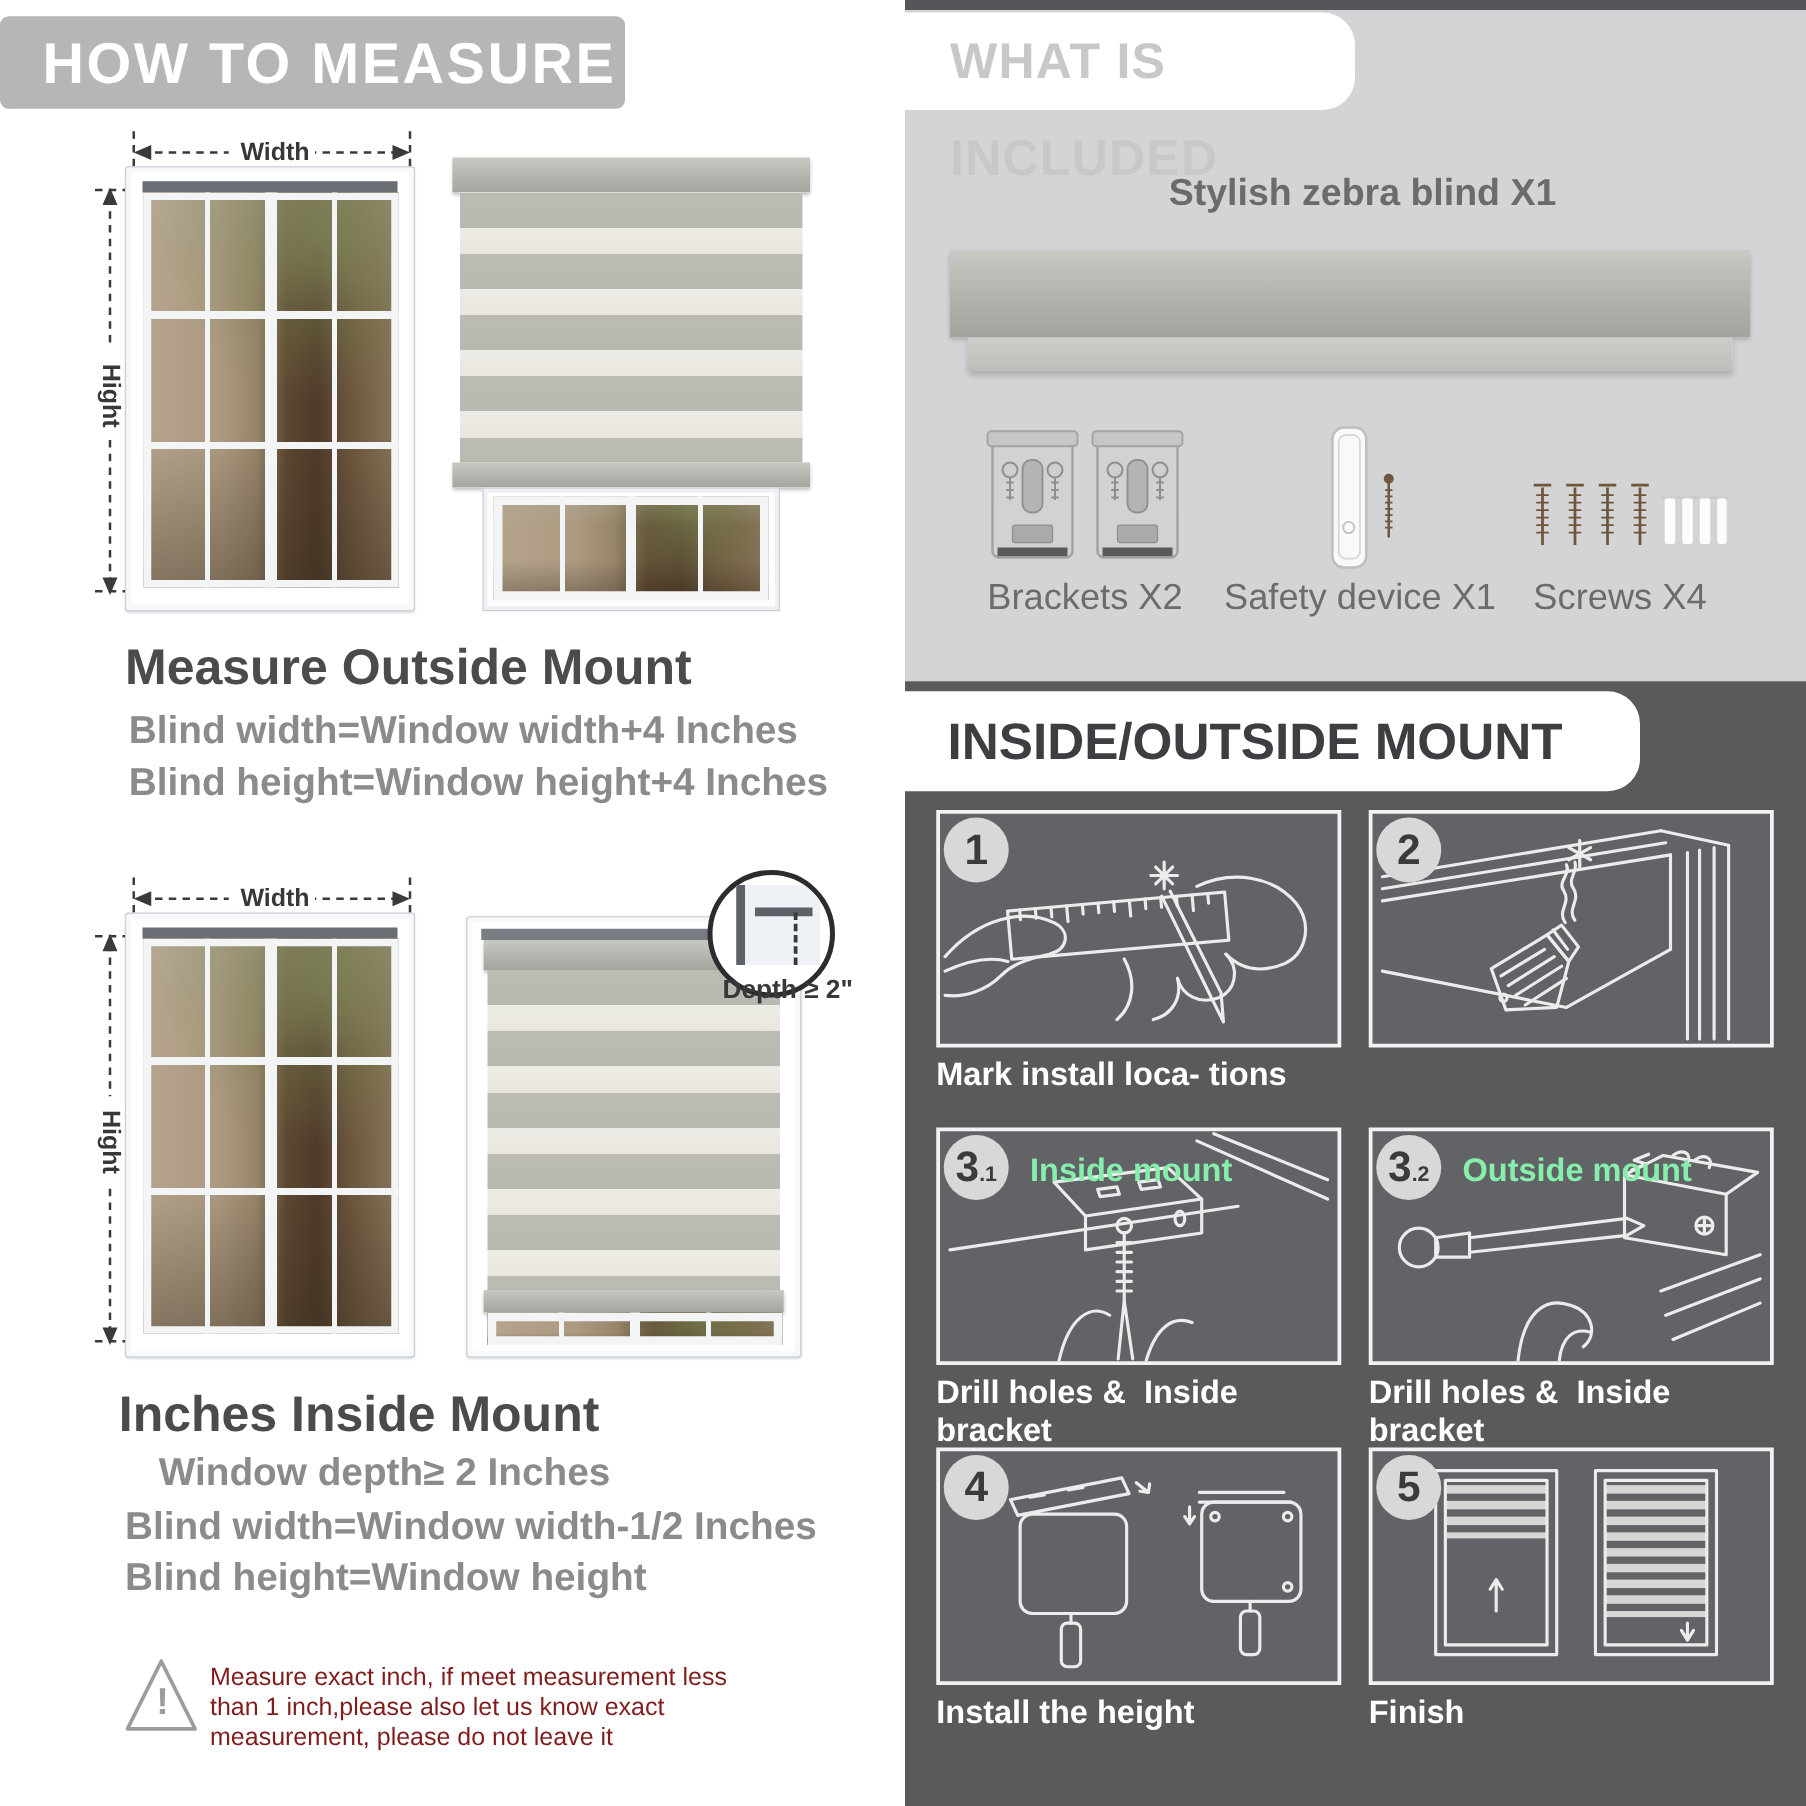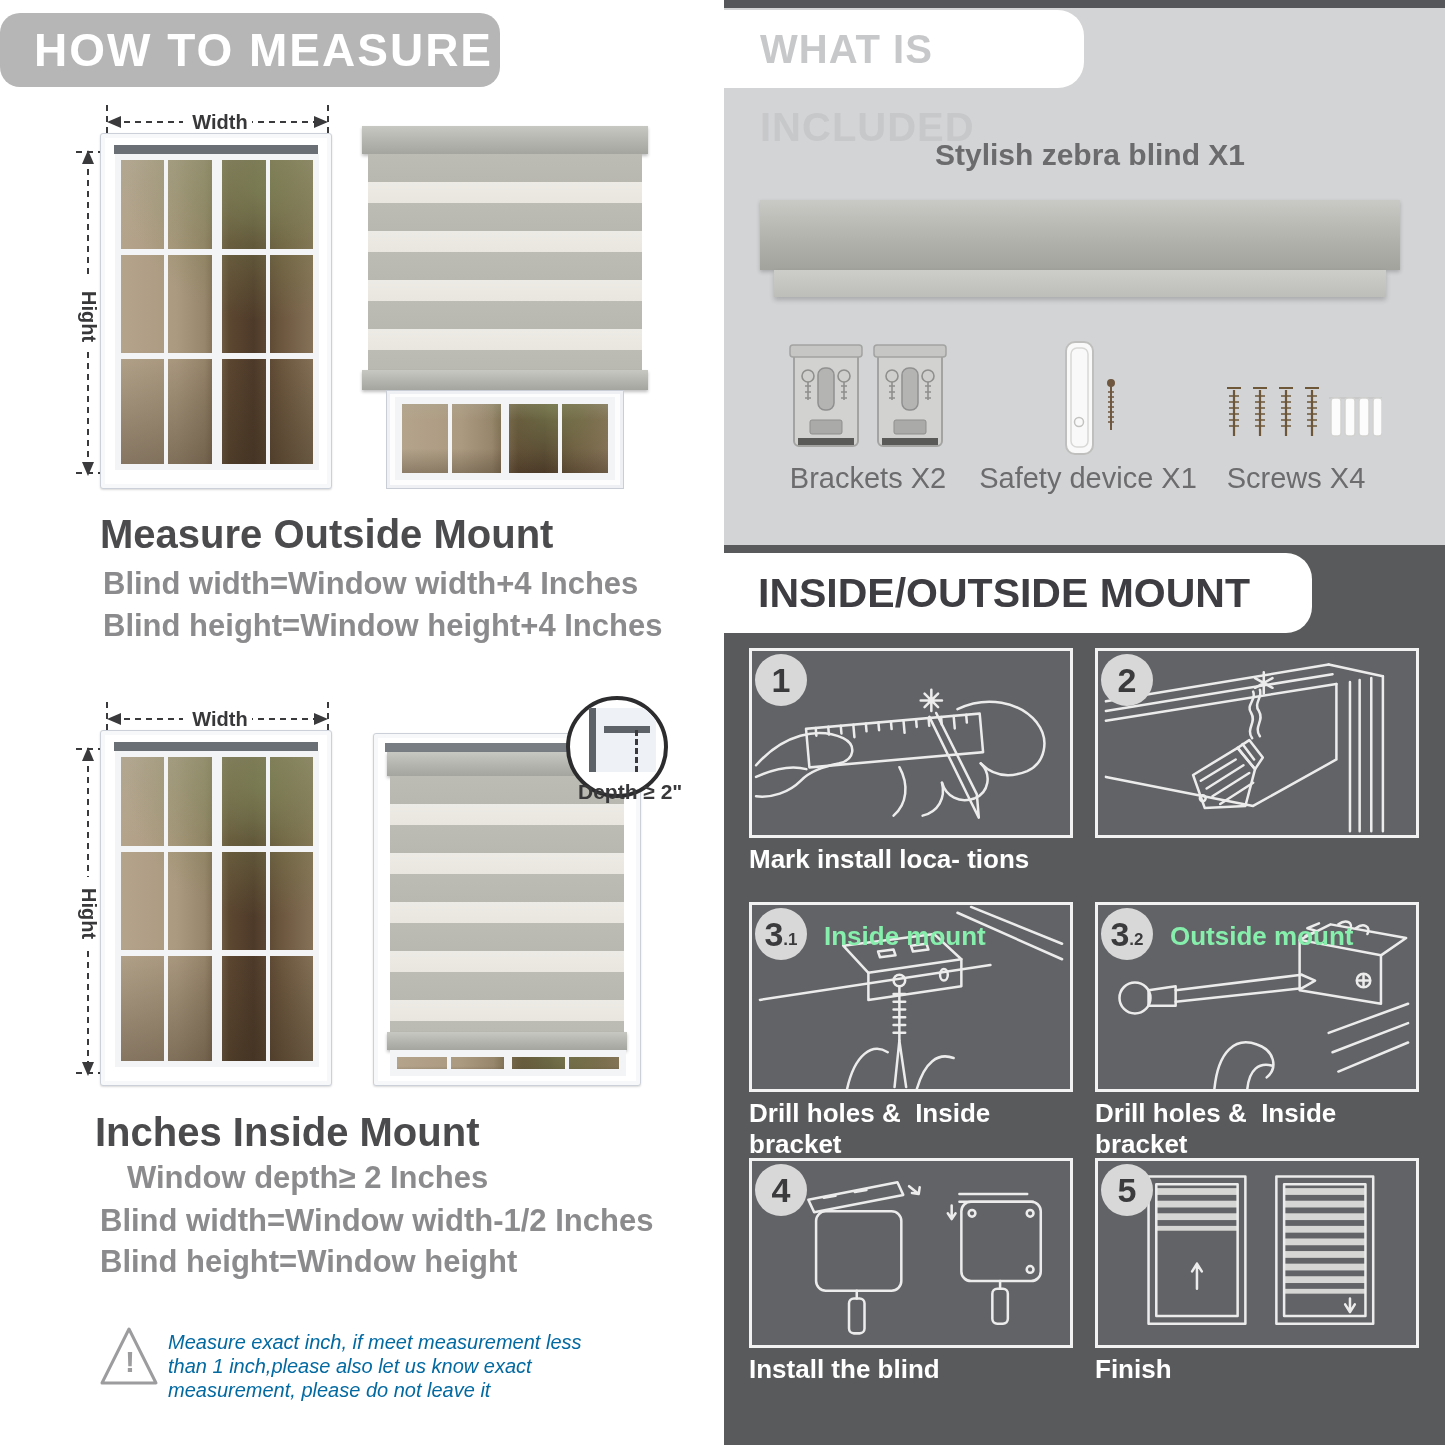--- a/index.html
+++ b/index.html
@@ -1,28 +1,28 @@
 <!DOCTYPE html>
 <html><head>
 <meta charset="utf-8">
 <style>
   html,body{margin:0;padding:0;background:#ffffff;}
   body{font-family:"Liberation Sans","DejaVu Sans",sans-serif;}
   #stage{position:relative;width:1445px;height:1445px;background:#ffffff;overflow:hidden;}
   .abs{position:absolute;}
 
   
-  .badge-gray{left:0;top:13px;width:500px;height:74px;background:#b6b6b6;border-radius:20px;
+  .badge-gray{left:0;top:13px;width:500px;height:74px;background:#b6b6b6;border-radius:7px;
     color:#ffffff;font-size:46px;font-weight:bold;letter-spacing:2px;line-height:74px;padding-left:34px;box-sizing:border-box;}
   .h-measure{font-size:40px;font-weight:bold;color:#4b4b4d;}
   .sub-measure{font-size:31px;font-weight:bold;color:#8b8b8d;}
   .dim-label{font-size:20px;font-weight:bold;color:#38383a;text-align:center;background:#ffffff;}
   .rot90{transform:rotate(90deg);transform-origin:center center;}
   .depth-label{font-size:21px;font-weight:bold;color:#38383a;}
-  .warn-text{font-size:20px;color:#0369a1;line-height:24px;font-style:italic;}
+  .warn-text{font-size:20px;color:#7f1d1d;line-height:24px;}
   .warn-ex{font-size:30px;font-weight:bold;color:#9c9c9e;}
 
   
   .window{background:#ffffff;border:1px solid #ccd1d9;border-radius:3px;
     box-shadow:inset 0 0 0 4px #f7f8fa, 0 1px 2px rgba(0,0,0,.15);box-sizing:border-box;}
   .win-top-strip{position:absolute;left:13px;right:13px;height:9px;background:#6a6f75;}
   .photo{position:absolute;
     background:
       radial-gradient(circle at 72% 10%, rgba(125,132,84,.75), rgba(125,132,84,0) 42%),
       linear-gradient(180deg, rgba(175,170,150,.5), rgba(175,170,150,0) 28%),
@@ -358,21 +358,21 @@
         <path d="M204,46 v14 M204,60 l-4,-6 M204,60 l4,-6"></path>
         <path d="M254,124 v8"></path>
         <rect x="246" y="132" width="16" height="36" rx="5"></rect>
       </g>
     </svg>
     <div class="step-num">
         <span>4</span>
         <span class="sub"></span>
       </div>
   </div>
-  <div class="step-caption" style="left:749px;top:1354px;">Install the blind</div>
+  <div class="step-caption" style="left:749px;top:1354px;">Install the height</div>
 
   <div class="step-box" style="left:1095px;top:1158px;">
     <svg class="stepsvg" viewBox="0 0 324 190">
       <g class="fillstripe">
         <rect x="58" y="28" width="84" height="7"></rect>
           <rect x="58" y="41" width="84" height="7"></rect>
         <rect x="58" y="54" width="84" height="7"></rect>
           <rect x="58" y="67" width="84" height="5"></rect>
         <rect x="190" y="28" width="84" height="7"></rect>
           <rect x="190" y="41" width="84" height="7"></rect>

